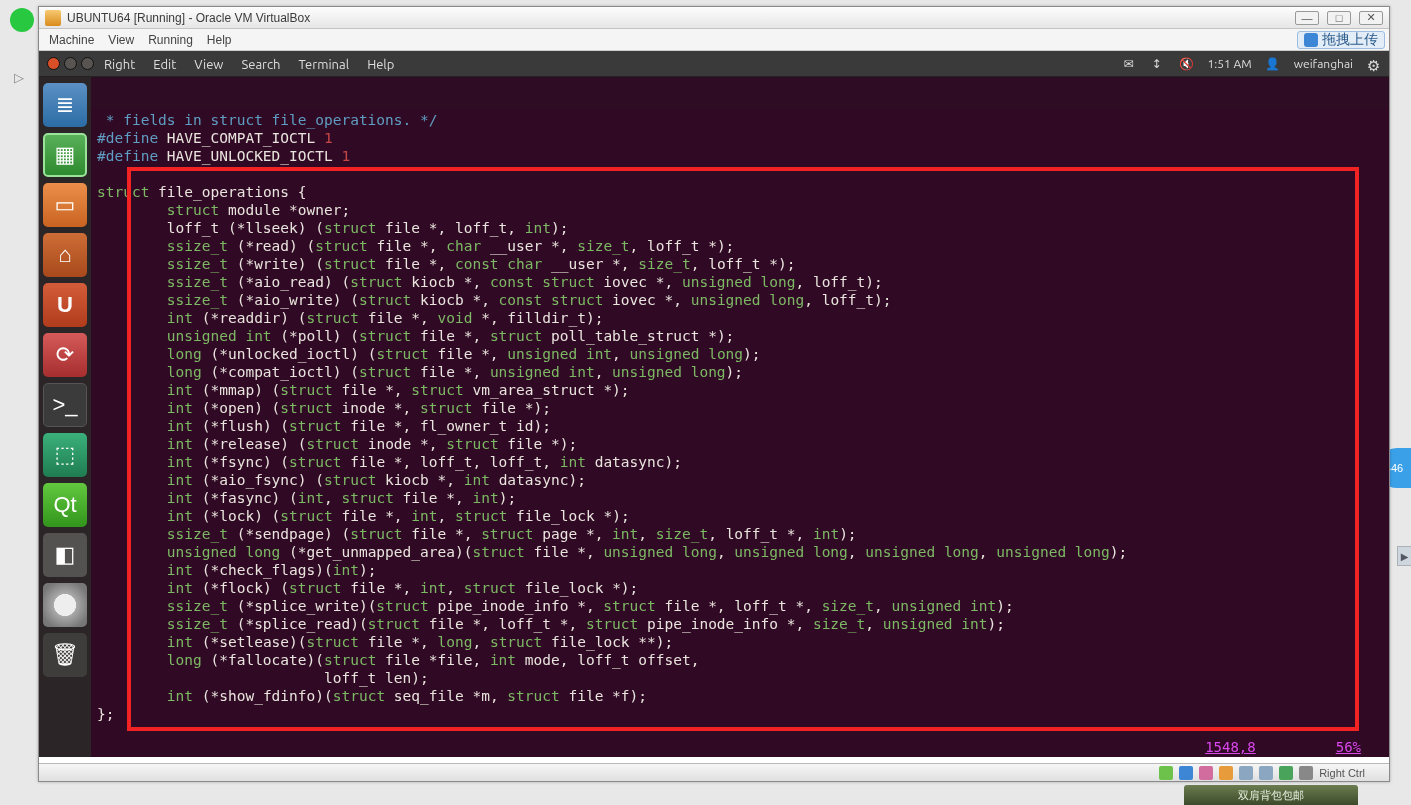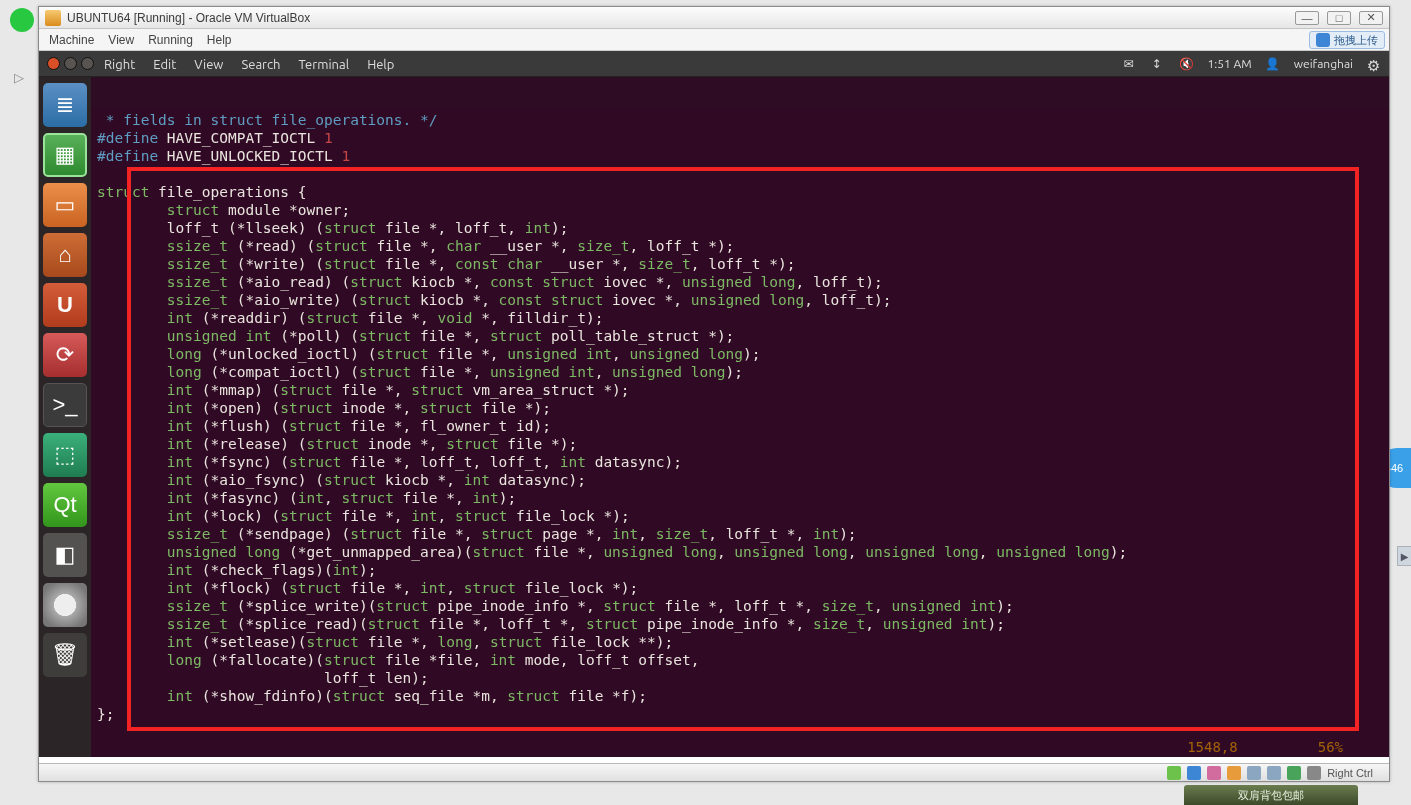--- a/index.html
+++ b/index.html
@@ -36,21 +36,21 @@
   .vb-menubar {
     height: 22px; display: flex; align-items: center; gap: 14px;
     padding: 0 10px; font-size: 12px; color: #444;
     background: #f5f5f5; border-bottom:1px solid #ccc;
     position:relative;
   }
   .vb-menubar .item{ cursor:pointer; }
   .vb-right-badge{
     position:absolute; right:4px; top:2px; display:flex;align-items:center;
     background:#e2edf7;border:1px solid #9cbce0;border-radius:3px;padding:0 6px;
-    height:18px;font-size:11px;color:#2b5a8c;gap:4px;
+    height:18px;font-size:14px;color:#2b5a8c;gap:4px;
   }
   .vb-right-badge .cube{width:14px;height:14px;background:#3d86d6;border-radius:3px;}
   
   .guest {
     position: absolute; left:0; top:44px; right:0; height: 706px;
     background: #2e0c24;
   }
   .ubuntu-topbar{
     height:26px;background:#3a3a3a;border-bottom:1px solid #222;
     display:flex;align-items:center;color:#ddd;font-size:13px;
@@ -109,31 +109,31 @@
     padding:2px 4px;white-space:pre;overflow:hidden;
   }
   .kw{color:#7db864;}
   .pp{color:#5f9dc2;}      
   .cm{color:#5f9dc2;}      
   .txt{color:#e9e4dd;}
   .num{color:#c44747;}
   .cursor{background:#e9e4dd;color:#300a24;}
   .statusbar{
     position:absolute;left:0;right:0;bottom:0;height:20px;
-    color:#a16207;font-family:"DejaVu Sans Mono",monospace;font-size:14px;
-    display:flex;justify-content:flex-end;gap:80px;padding-right:46px;align-items:center;
+    color:#d946ef;font-family:"DejaVu Sans Mono",monospace;font-size:14px;
+    display:flex;justify-content:flex-end;gap:80px;padding-right:28px;align-items:center;text-decoration:underline;
   }
 
   
   .vb-status{
     position:absolute;left:0;right:0;bottom:0;height:18px;
     background:linear-gradient(#f6f6f6,#e0e0e0);
     border-top:1px solid #b8b8b8;
     display:flex;align-items:center;justify-content:flex-end;gap:6px;
-    padding:0 16px;font-size:11px;color:#555;
+    padding:0 24px;font-size:11px;color:#555;
   }
   .vb-status .sicon{width:14px;height:14px;border-radius:2px;}
   .sicon.a{background:#6cc24a;} .sicon.b{background:#3d86d6;}
   .sicon.c{background:#d26b9e;} .sicon.d{background:#e79b3b;}
   .sicon.e{background:#8aa6c1;} .sicon.f{background:#8aa6c1;}
   .sicon.g{background:#49a35b;} .sicon.h{background:#888;}
   .green-dot{position:absolute;left:10px;top:8px;width:24px;height:24px;border-radius:50%;background:#28c840;}
   .side-arrow{position:absolute;left:14px;top:70px;font-size:13px;color:#888;}
   .float-badge{
     position:absolute;right:0;top:448px;width:34px;height:40px;

